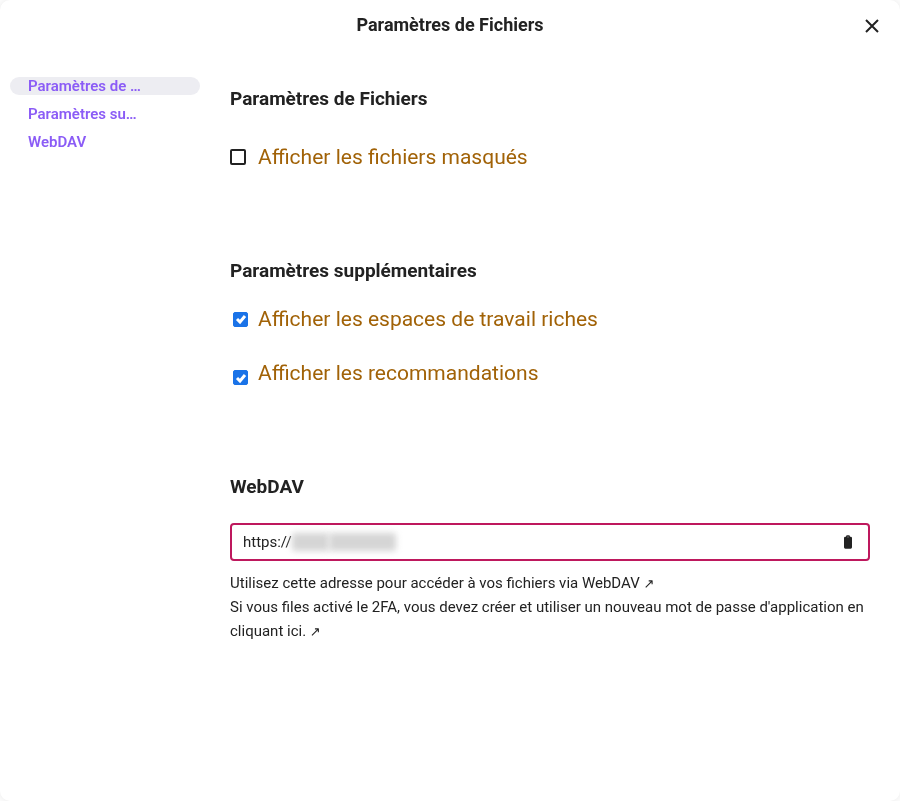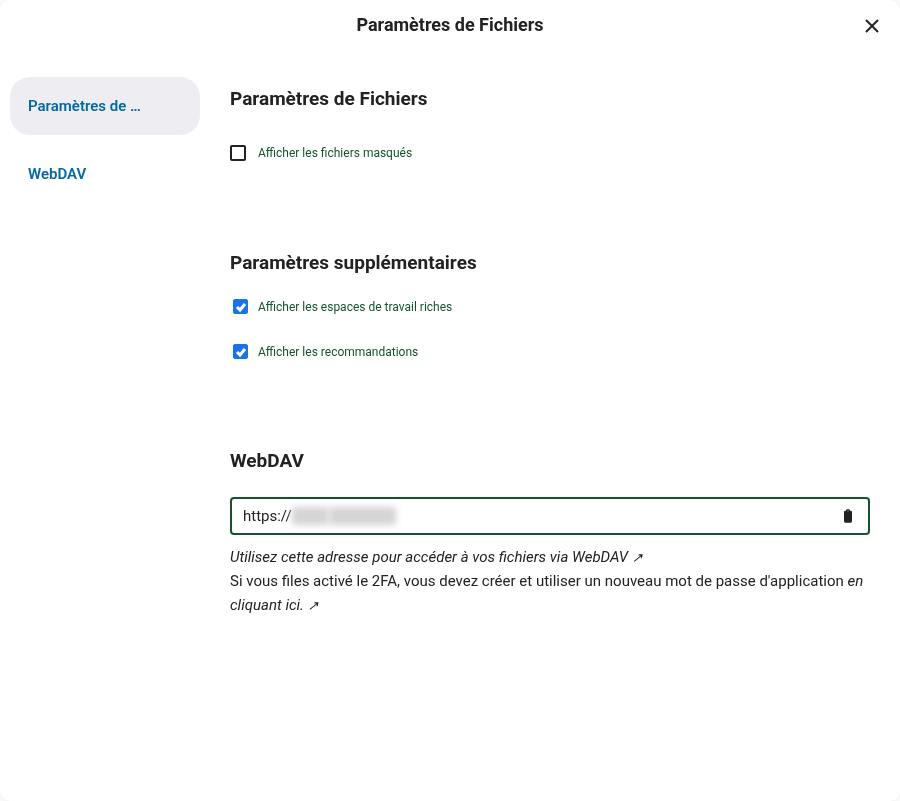--- a/index.html
+++ b/index.html
@@ -58,25 +58,25 @@
       flex: 1;
       display: flex;
       padding: 0 10px;
     }
     .sidebar {
       width: 200px;
       padding: 30px 10px 0 0;
       flex-shrink: 0;
     }
     .sidebar-item {
-      padding: 20px 18px;
+      padding: 0 18px;
       border-radius: 20px;
       font-size: 15px;
       font-weight: 600;
-      color: #0369a1;
+      color: #8b5cf6;
       cursor: pointer;
       white-space: nowrap;
       overflow: hidden;
       text-overflow: ellipsis;
       margin-bottom: 10px;
     }
     .sidebar-item.active {
       background: #ededf2;
     }
     .content {
@@ -131,29 +131,29 @@
       margin-left: 3px;
     }
     .checkbox svg {
       width: 12px;
       height: 12px;
       stroke: #fff;
       stroke-width: 3;
       fill: none;
     }
     .checkbox-label {
-      font-size: 12px;
-      color: #14532d;
+      font-size: 21px;
+      color: #a16207;
     }
     .webdav-section .section-title {
       margin-bottom: 25px;
     }
     .webdav-input-wrap {
       position: relative;
-      border: 2px solid #14532d;
+      border: 2px solid #be185d;
       border-radius: 4px;
       padding: 8px 45px 8px 11px;
       display: flex;
       align-items: center;
       margin-bottom: 10px;
     }
     .blurred {
       filter: blur(3px);
       background: #d5d5d5;
       border-radius: 2px;
@@ -188,21 +188,20 @@
       fill: #222;
     }
     .help-text {
       font-size: 15px;
       line-height: 1.6;
       color: #222;
     }
     .help-text a {
       color: #222;
       text-decoration: none;
-      font-style: italic;
     }
     .external-icon {
       display: inline-block;
       font-size: 13px;
     }
     .section-additional .section-title {
       margin-bottom: 25px;
     }
   </style>
 </head>
@@ -213,20 +212,21 @@
     <div class="modal-title">Paramètres de Fichiers</div>
     <button class="close-btn">
       <svg viewBox="0 0 16 16">
           <path d="M2 2 L14 14 M14 2 L2 14" fill="none"></path>
         </svg>
     </button>
   </div>
   <div class="modal-body">
     <div class="sidebar">
       <div class="sidebar-item active">Paramètres de …</div>
+      <div class="sidebar-item">Paramètres su…</div>
       <div class="sidebar-item">WebDAV</div>
     </div>
     <div class="content">
 
       <div class="section">
         <div class="section-title">Paramètres de Fichiers</div>
         <label class="checkbox-row">
           <span class="checkbox"></span>
           <span class="checkbox-label">Afficher les fichiers masqués</span>
         </label>

